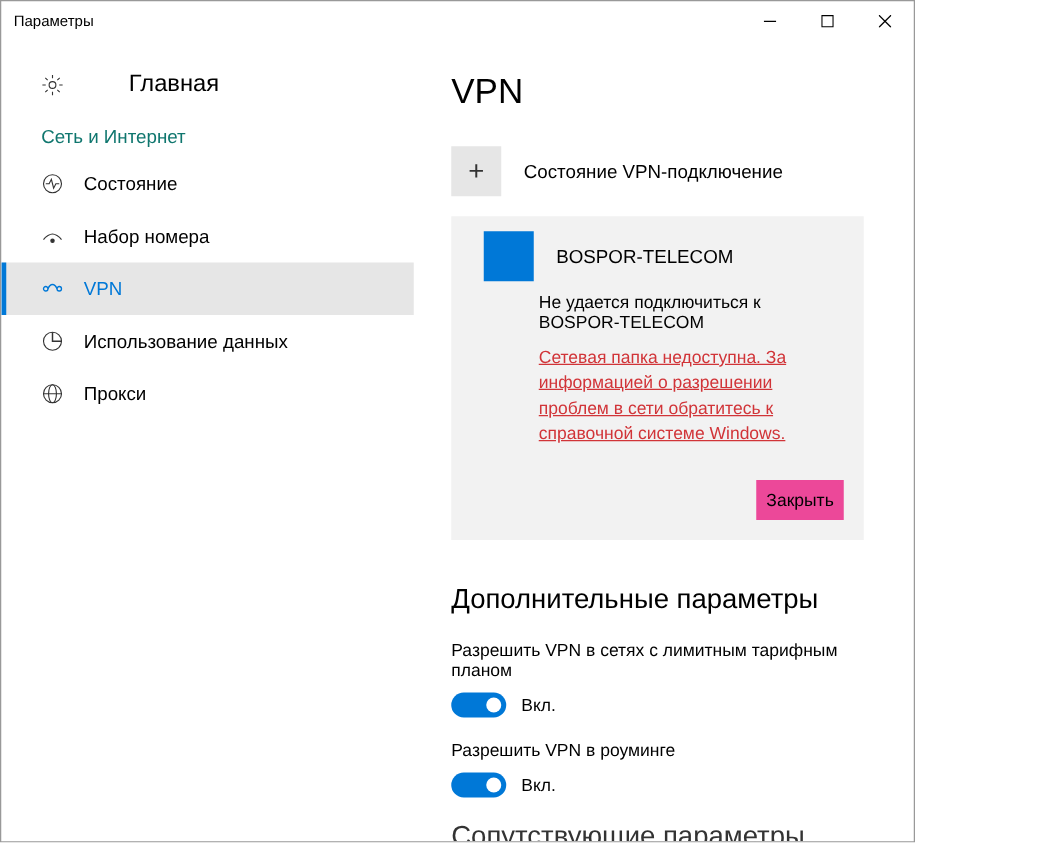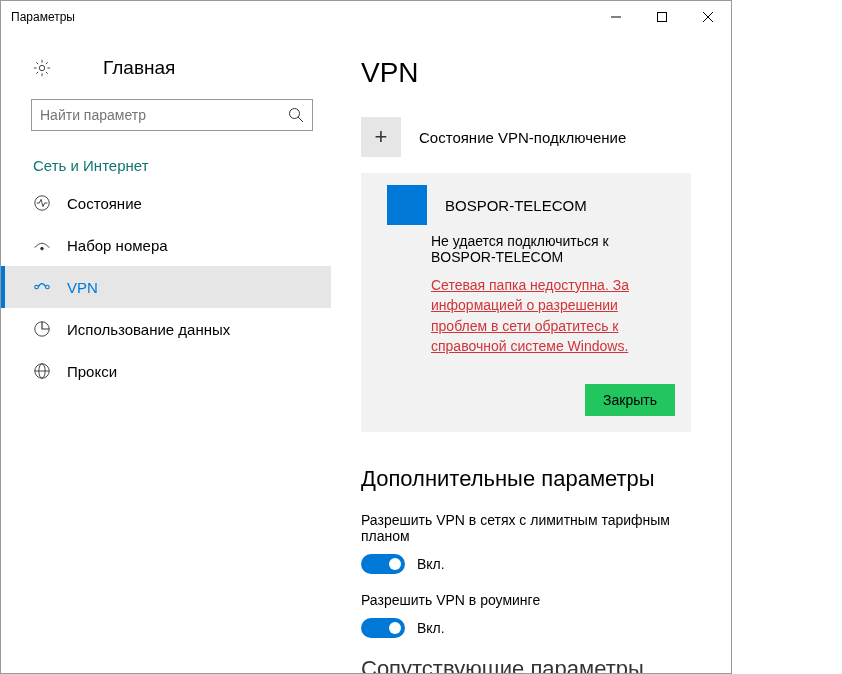--- a/index.html
+++ b/index.html
@@ -26,21 +26,21 @@
 .addicon { width: 40px; height: 40px; background: #e6e6e6; display: flex; align-items: center; justify-content: center; font-size: 22px; color: #333; margin-right: 18px; }
 .addlabel { font-size: 15px; }
 .card { background: #f2f2f2; padding: 12px 16px 16px 12px; margin-bottom: 34px; }
 .cardhead { display: flex; align-items: center; padding-left: 14px; }
 .sq { width: 40px; height: 40px; background: #0078d7; margin-right: 18px; flex-shrink: 0; }
 .cardtitle { font-size: 15px; }
 .cardbody { margin-left: 58px; }
 .status { font-size: 14px; margin-top: 8px; }
 .err { color: #d13438; font-size: 14px; margin-top: 10px; line-height: 1.45; text-decoration: underline; }
 .btnrow { display: flex; justify-content: flex-end; margin-top: 28px; }
-.btn { background: #22c55e; border: none; padding: 8px 18px; font-size: 14px; cursor: pointer; font-family: inherit; }
+.btn { background: #ec4899; border: none; padding: 8px 8px; font-size: 14px; cursor: pointer; font-family: inherit; }
 .main h2 { font-weight: 300; font-size: 22px; margin-bottom: 20px; }
 .setting { margin-bottom: 10px; }
 .setlabel { font-size: 14px; margin-bottom: 10px; }
 .toggle-row { display: flex; align-items: center; margin-bottom: 18px; }
 .toggle { width: 44px; height: 20px; border-radius: 10px; background: #0078d7; position: relative; margin-right: 12px; cursor: pointer; }
 .toggle::after { content: ""; position: absolute; right: 4px; top: 4px; width: 12px; height: 12px; border-radius: 50%; background: #fff; }
 .togglelabel { font-size: 14px; }
 .cut-heading { font-weight: 300; font-size: 22px; color: #333; margin-top: 18px; }
 </style>
 </head>
@@ -70,27 +70,20 @@
   <div class="content">
     <div class="sidebar">
       <div class="home">
         <svg width="18" height="18" viewBox="0 0 20 20" fill="none" stroke="#333" stroke-width="1">
           <circle cx="10" cy="10" r="3"></circle>
           <path d="M10 1v3M10 16v3M19 10h-3M4 10H1M16.4 3.6l-2.1 2.1M5.7 14.3l-2.1 2.1M16.4 16.4l-2.1-2.1M5.7 5.7L3.6 3.6"></path>
         </svg>
         <span>Главная</span>
       </div>
 
-      <div class="searchbox">
-        <input placeholder="Найти параметр" style="">
-        <svg width="16" height="16" viewBox="0 0 16 16" fill="none" stroke="#333" stroke-width="1">
-          <circle cx="6.5" cy="6.5" r="5"></circle>
-            <line x1="10" y1="10" x2="15" y2="15"></line>
-        </svg>
-      </div>
 
       <div class="category">Сеть и Интернет</div>
 
       <div class="navitem">
         <svg width="18" height="18" viewBox="0 0 20 20" fill="none" stroke="#333" stroke-width="1">
           <circle cx="10" cy="10" r="8"></circle>
             <path d="M4 10h3l2-4 2 8 2-4h3"></path>
         </svg>
         <span>Состояние</span>
       </div>

